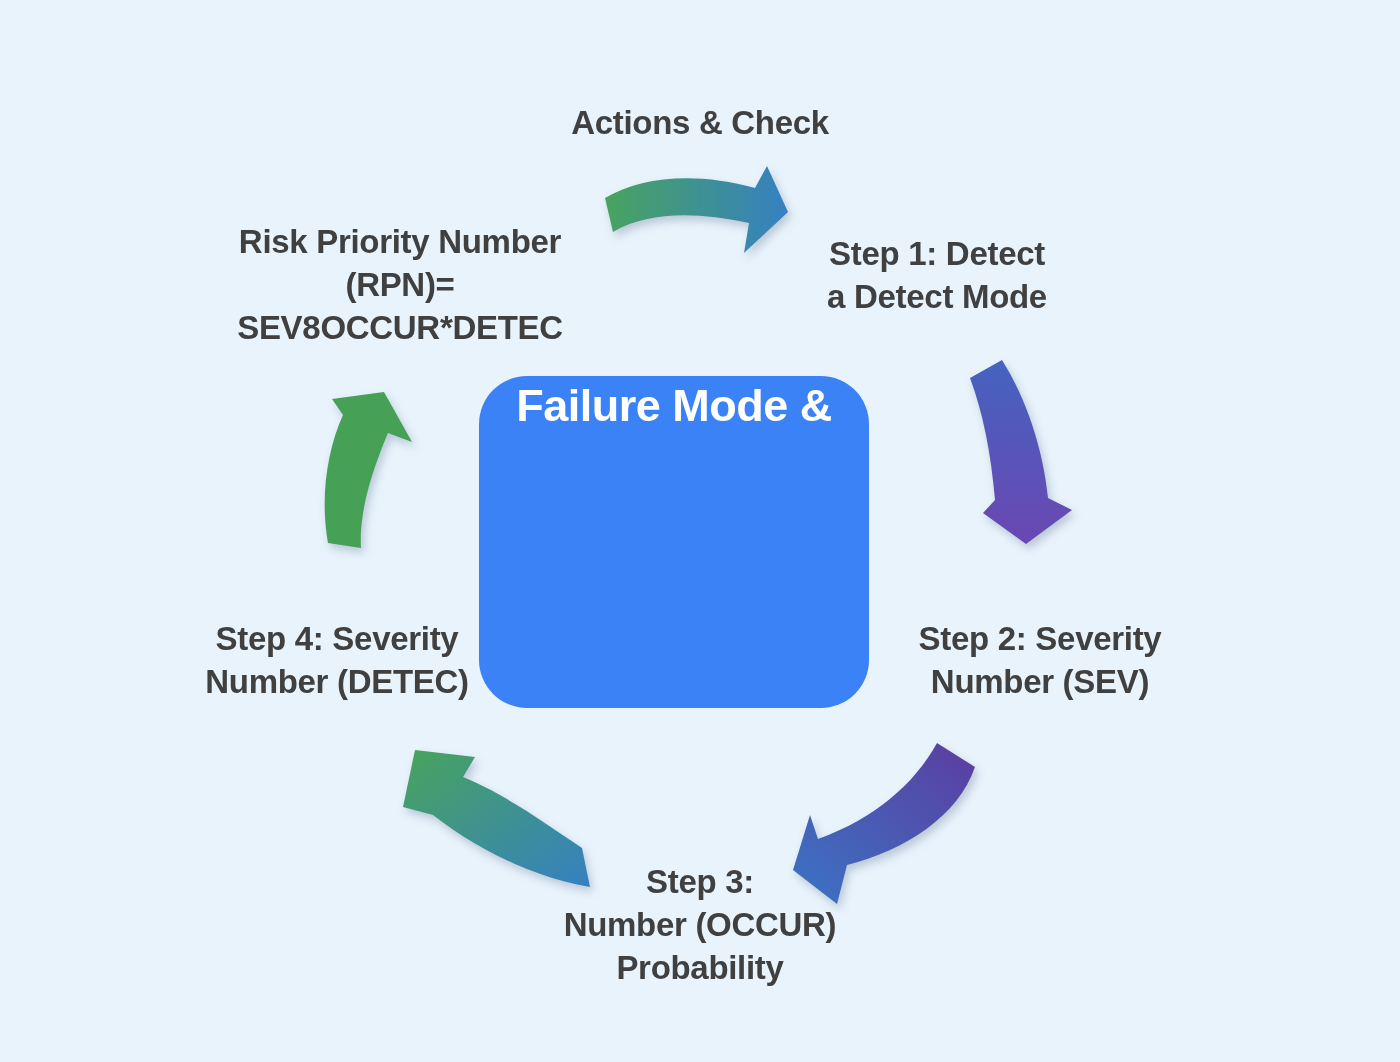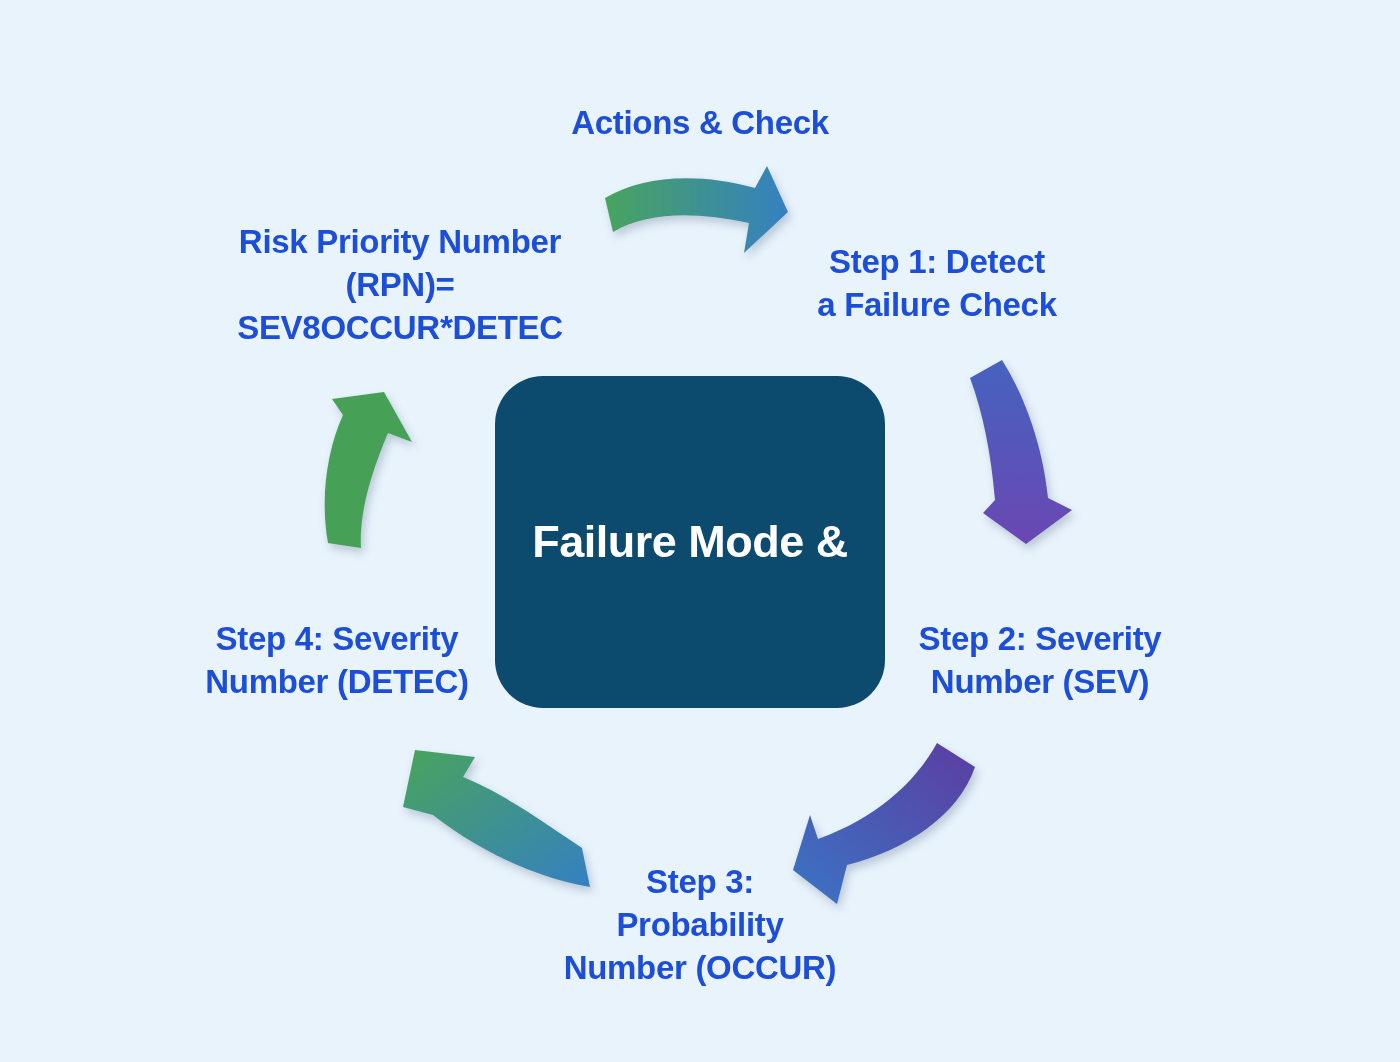--- a/index.html
+++ b/index.html
@@ -12,34 +12,33 @@
     background: #e8f3fc;
     overflow: hidden;
   }
 
   .label {
     position: absolute;
     text-align: center;
     font-weight: 700;
     font-size: 33px;
     line-height: 43px;
-    color: #1d4ed8;
+    color: #404040;
     letter-spacing: -0.3px;
   }
 
   .center-box {
     position: absolute;
-    left: 495px;
+    left: 479px;
     top: 376px;
     width: 390px;
     height: 332px;
-    background: #0c4a6e;
+    background: #3b82f6;
     border-radius: 48px;
     display: flex;
-    align-items: center;
     justify-content: center;
   }
   .center-title {
     text-align: center;
     font-weight: 700;
     font-size: 45px;
     line-height: 60px;
     color: #ffffff;
     letter-spacing: -0.5px;
   }
@@ -57,34 +56,34 @@
   <div class="label" style="left:450px; top:101px; width:500px;">
     <div>Actions &amp; Check</div>
   </div>
 
   <div class="label" style="left:198px; top:220px; width:404px;">
     <div>Risk Priority Number</div>
     <div>(RPN)=</div>
     <div>SEV8OCCUR*DETEC</div>
   </div>
 
-  <div class="label" style="left:770px; top:240px; width:334px;">
+  <div class="label" style="left:770px; top:232px; width:334px;">
     <div>Step 1: Detect</div>
-    <div>a Failure Check</div>
+    <div>a Detect Mode</div>
   </div>
 
   <div class="label" style="left:870px; top:617px; width:340px;">
     <div>Step 2: Severity</div>
     <div>Number (SEV)</div>
   </div>
 
   <div class="label" style="left:520px; top:860px; width:360px;">
     <div>Step 3:</div>
+    <div>Number (OCCUR)</div>
     <div>Probability</div>
-    <div>Number (OCCUR)</div>
   </div>
 
   <div class="label" style="left:160px; top:617px; width:354px;">
     <div>Step 4: Severity</div>
     <div>Number (DETEC)</div>
   </div>
 
   <div class="center-box">
     <div class="center-title">
       <div>Failure Mode &amp;</div>

